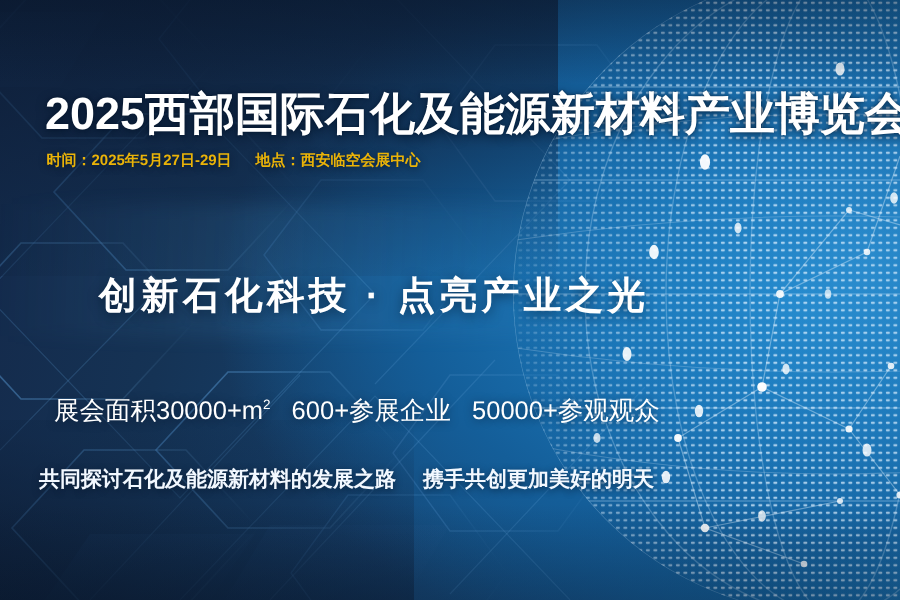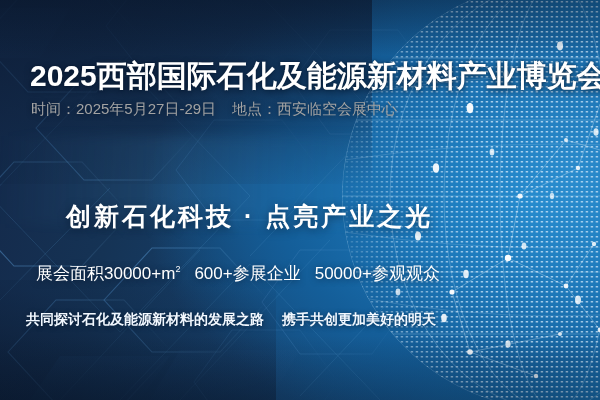--- a/index.html
+++ b/index.html
@@ -74,32 +74,32 @@
     font-weight: bold;
     color: #ffffff;
     letter-spacing: 0px;
     white-space: nowrap;
     text-shadow: 0 2px 7px rgba(3,18,38,.75), 0 0 2px rgba(3,18,38,.6);
   }
   .meta {
     position: absolute;
     left: 31px;
     top: 100px;
-    font-size: 15px;
-    font-weight: normal;
-    color: #a3a3a3;
+    font-size: 10px;
+    font-weight: bold;
+    color: #eab308;
     white-space: nowrap;
     text-shadow: 0 1px 5px rgba(3,18,38,.7);
   }
   .meta .gap { display: inline-block; width: 16px; }
 
   .slogan {
     position: absolute;
     left: 66px;
-    top: 200px;
+    top: 180px;
     font-size: 25px;
     font-weight: bold;
     color: #ffffff;
     letter-spacing: 3px;
     white-space: nowrap;
     text-shadow: 0 2px 8px rgba(3,18,38,.6);
     text-align: right;
   }
 
   .stats {

